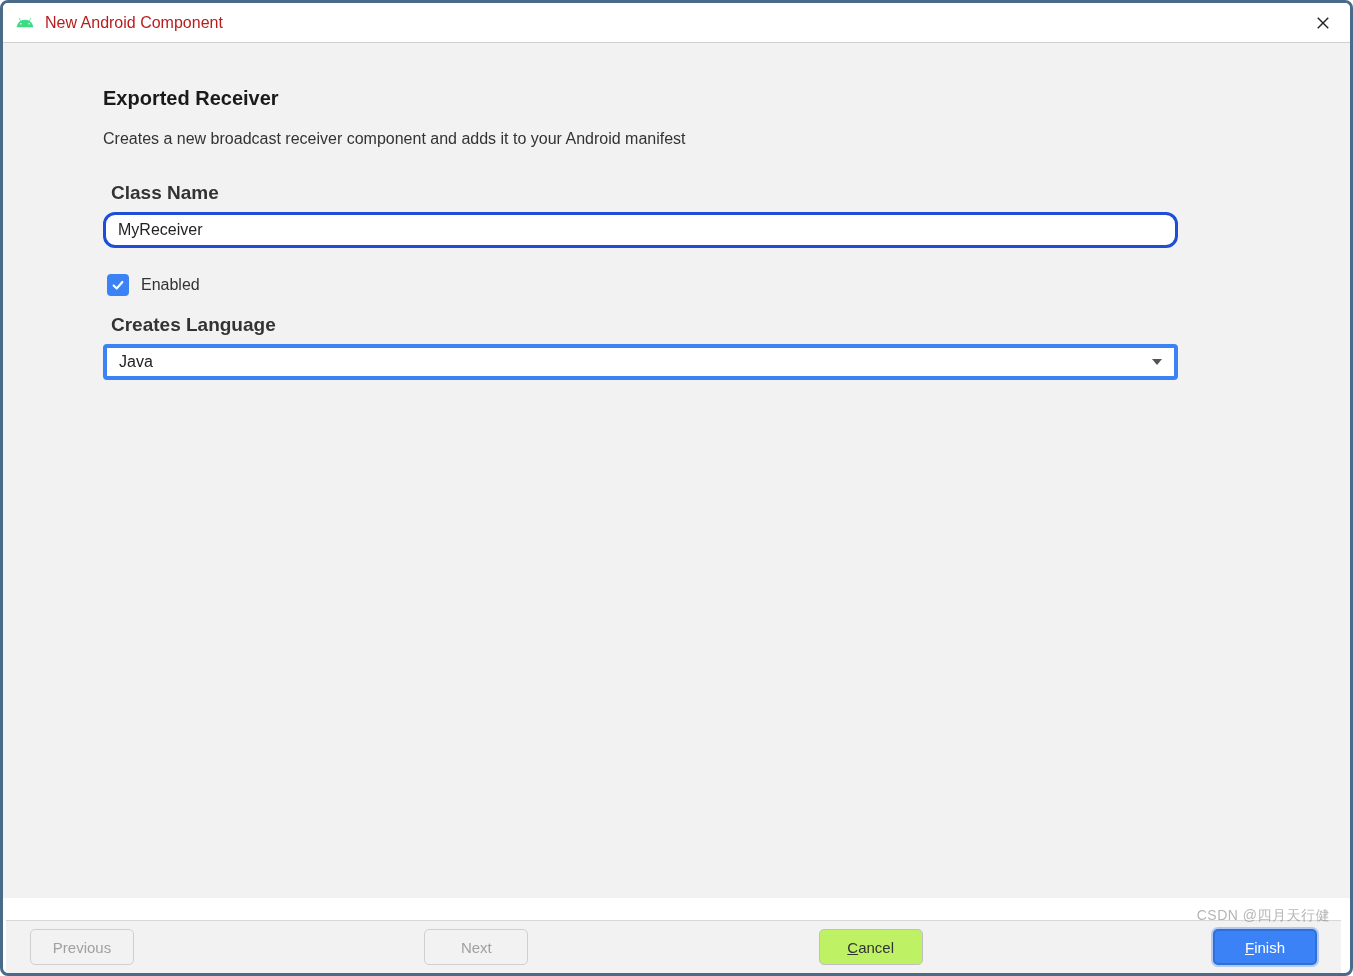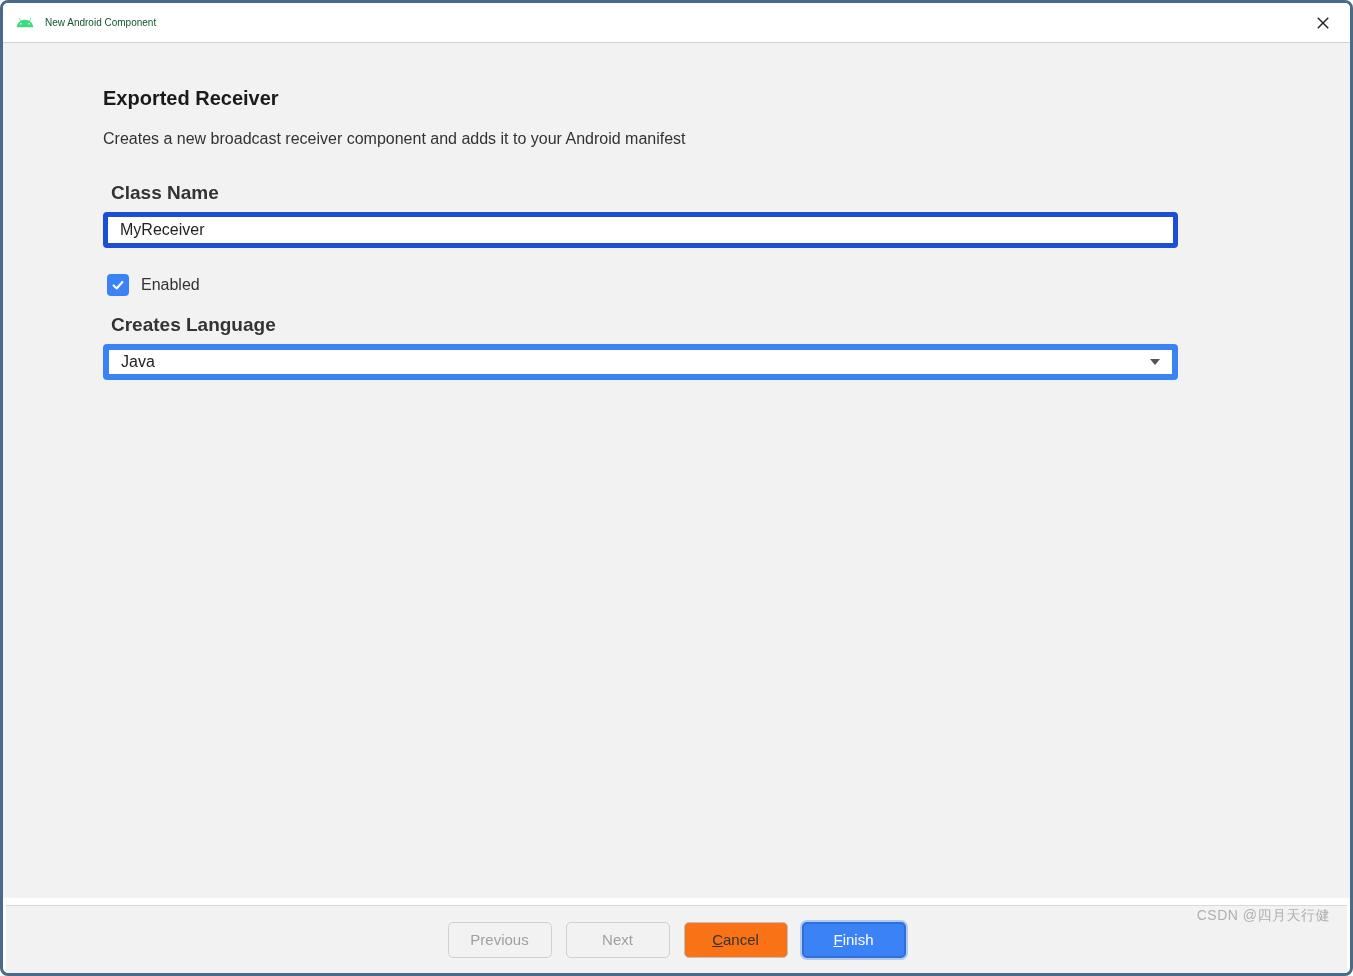--- a/index.html
+++ b/index.html
@@ -23,22 +23,22 @@
     }
     .titlebar .app-icon {
       width: 20px;
       height: 20px;
       margin-right: 10px;
       display: inline-flex;
       align-items: center;
       justify-content: center;
     }
     .titlebar .title {
-      font-size: 10px;
-      color: #14532d;
+      font-size: 16px;
+      color: #b91c1c;
     }
     .titlebar .spacer { flex: 1; }
     .titlebar .close-btn {
       width: 30px;
       height: 30px;
       display: flex;
       align-items: center;
       justify-content: center;
       cursor: pointer;
       font-size: 18px;
@@ -65,22 +65,22 @@
       font-size: 19px;
       color: #333;
       margin-left: 8px;
       margin-bottom: 8px;
       font-weight: bold;
     }
     .text-input {
       width: 100%;
       max-width: 1075px;
       height: 36px;
-      border: 5px solid #1d4ed8;
-      border-radius: 4px;
+      border: 3px solid #1d4ed8;
+      border-radius: 12px;
       background: #fff;
       padding: 0 12px;
       font-size: 16px;
       color: #222;
       margin-bottom: 26px;
     }
     .checkbox-row {
       display: flex;
       align-items: center;
       margin-left: 4px;
@@ -103,21 +103,21 @@
       color: #333;
     }
     .select-wrap {
       position: relative;
       max-width: 1075px;
       margin-bottom: 20px;
     }
     .select {
       width: 100%;
       height: 36px;
-      border: 6px solid #3b82f6;
+      border: 4px solid #3b82f6;
       border-radius: 4px;
       background: #fff;
       padding: 0 12px;
       font-size: 16px;
       color: #222;
       display: flex;
       align-items: center;
       cursor: pointer;
     }
     .select .caret {
@@ -125,42 +125,42 @@
       width: 0; height: 0;
       border-left: 5px solid transparent;
       border-right: 5px solid transparent;
       border-top: 6px solid #555;
     }
     .section-gap { margin-top: 14px; }
     .footer {
       position: absolute;
       bottom: 0;
       left: 3px;
-      right: 3px;
-      height: 68px;
+      right: 9px;
+      height: 53px;
       background: #f2f2f2;
       border-top: 1px solid #d8d8d8;
       display: flex;
       align-items: center;
-      justify-content: center;
+      justify-content: space-between;
       padding: 0 24px;
       gap: 14px;
     }
     .btn {
       height: 36px;
       min-width: 104px;
       padding: 0 20px;
       border-radius: 5px;
       font-size: 15px;
       cursor: pointer;
       display: inline-flex;
       align-items: center;
       justify-content: center;
       border: 1px solid #c0c0c0;
-      background: #f97316;
+      background: #bef264;
       color: #333;
     }
     .btn.disabled {
       background: #f2f2f2;
       color: #a0a0a0;
       border-color: #d0d0d0;
       cursor: default;
     }
     .btn.primary {
       background: #3b82f6;

